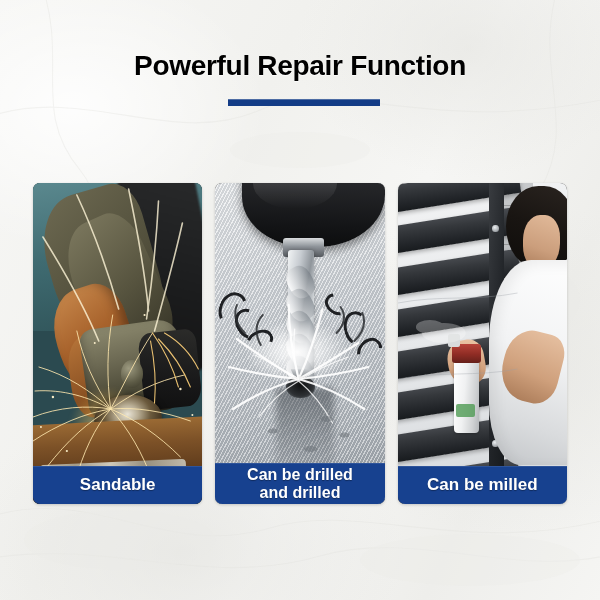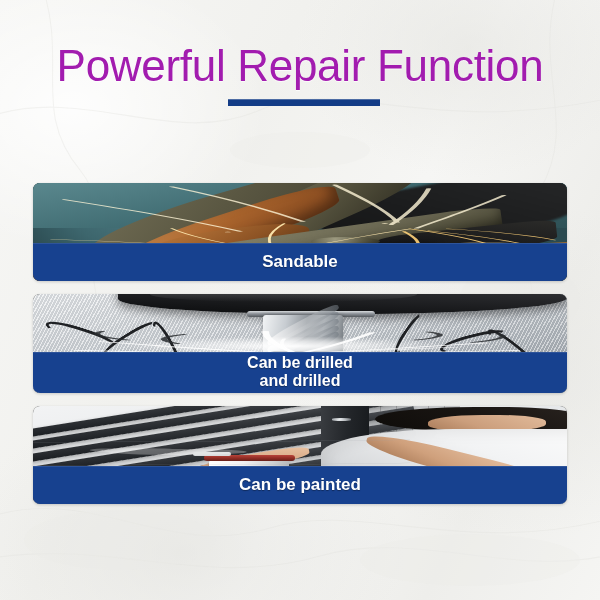--- a/index.html
+++ b/index.html
@@ -42,25 +42,25 @@
 
   
   #heading-block {
     position: absolute;
     left: 0;
     top: 44px;
     width: 600px;
     text-align: center;
   }
   #page-title {
-    font-size: 44px;
+    font-size: 28px;
     line-height: 44px;
-    font-weight: normal;
+    font-weight: bold;
     letter-spacing: -0.3px;
-    color: #a21caf;
+    color: #000000;
     text-shadow: 0 1px 0 rgba(255,255,255,0.7);
     white-space: nowrap;
   }
   #title-underline {
     position: absolute;
     left: 228px;
     top: 99px;
     width: 152px;
     height: 7px;
     background: #133c86;
@@ -69,21 +69,20 @@
 
   
   #panel-row {
     position: absolute;
     left: 33px;
     top: 183px;
     width: 534px;
     height: 321px;
     display: flex;
     gap: 13px;
-    flex-direction: column;
   }
   .panel {
     position: relative;
     flex: 1 1 0;
     height: 321px;
     border-radius: 7px;
     overflow: hidden;
     background: #2a2a2a;
     box-shadow: 0 1px 3px rgba(0,0,0,0.18);
   }
@@ -625,18 +624,18 @@
             <ellipse cx="46" cy="150" rx="22" ry="10"></ellipse>
             <ellipse cx="32" cy="144" rx="14" ry="7"></ellipse>
           </g>
           <g stroke="#9aa0a6" stroke-width="0.8" fill="none" opacity="0.45">
             <path d="M0,120 C40,112 80,118 120,110"></path>
             <path d="M0,196 C40,188 80,194 120,186"></path>
           </g>
         </svg>
       </div>
       <div class="caption-band one-line">
-        <span class="caption-text">Can be painted</span>
+        <span class="caption-text">Can be milled</span>
       </div>
     </div>
 
   </div>
 </div>
 
 </body></html>

